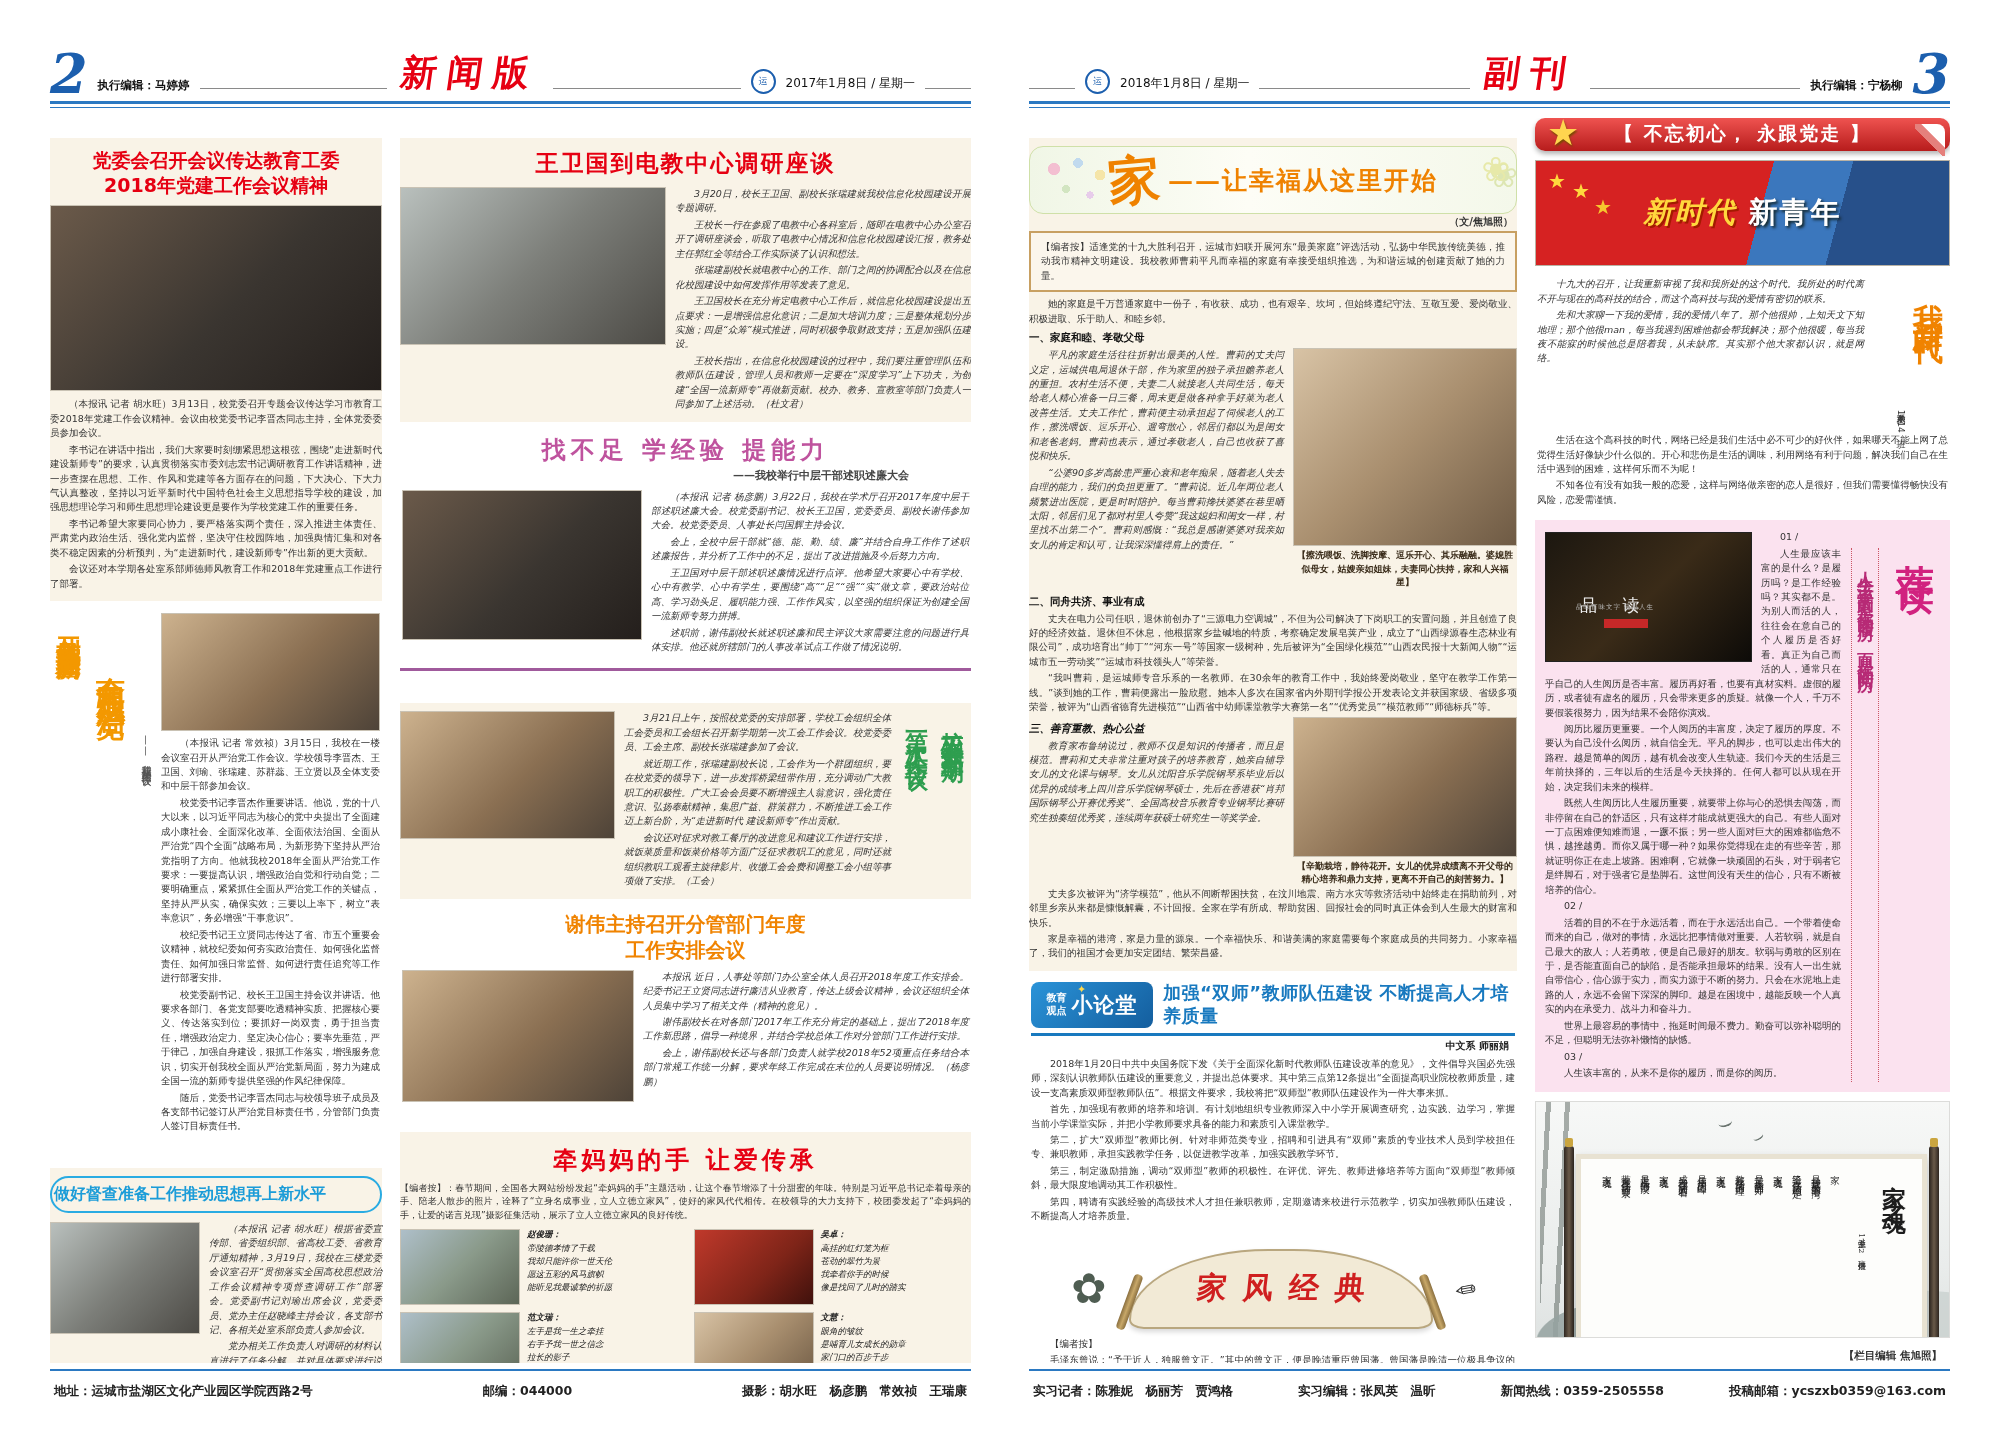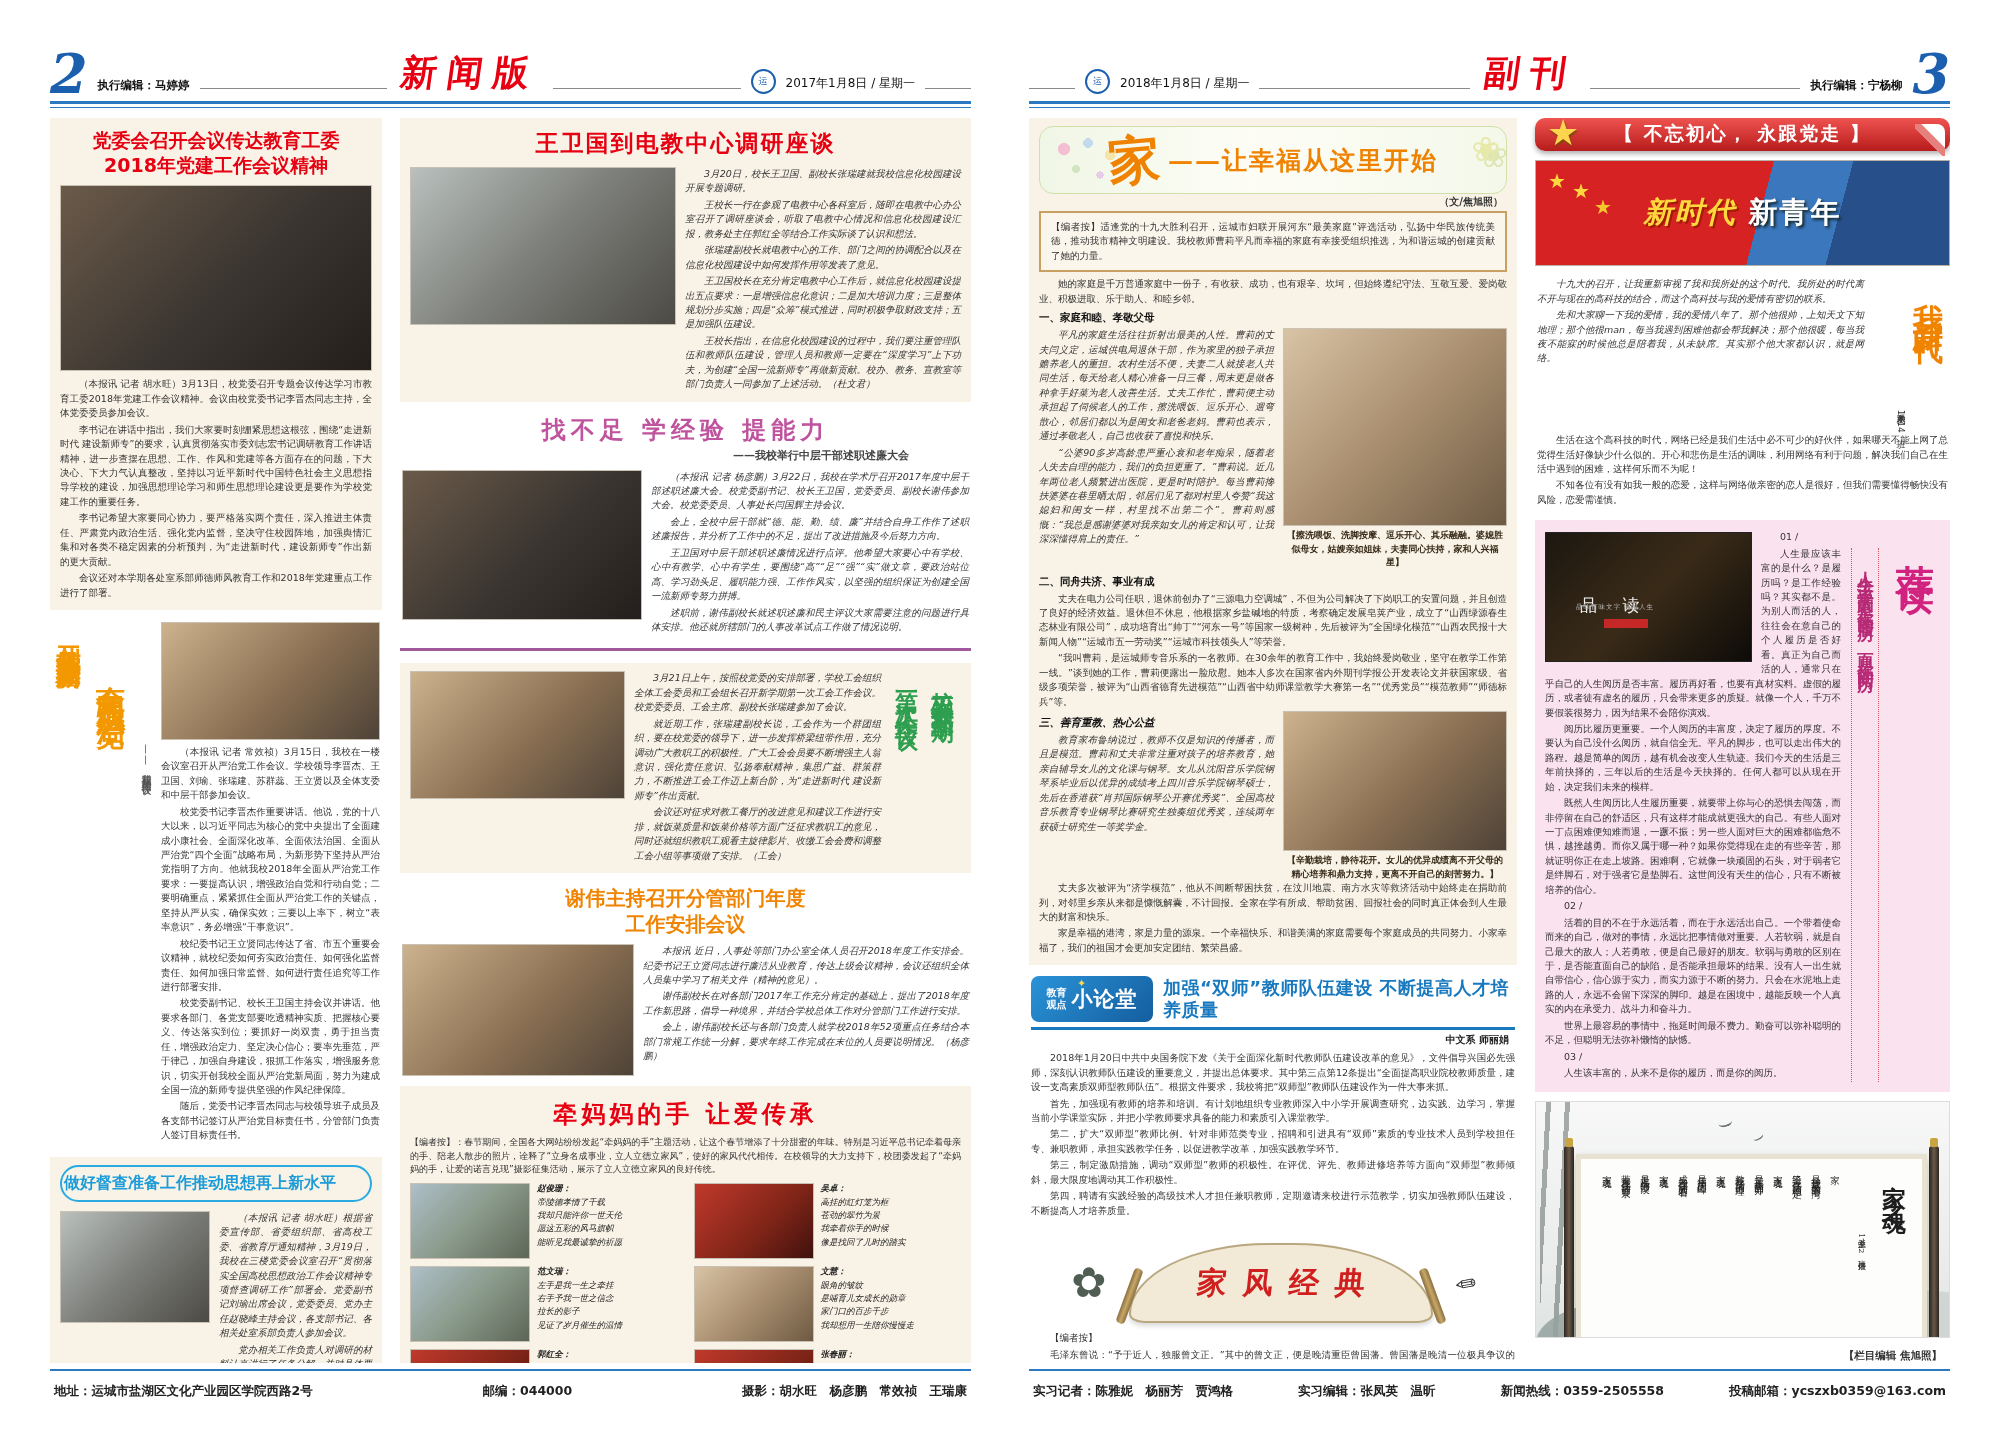--- a/index.html
+++ b/index.html
@@ -12,21 +12,21 @@
   .ed{font-size:11.5px;color:#111;padding-bottom:5px;white-space:nowrap;font-weight:bold;}
   .hline{flex:1;height:1px;background:#8a8a8a;margin-bottom:9px;}
   .hline.short{flex:0 0 46px;}
   .mast{font:bold 36px "DejaVu Serif",serif;color:#e60012;letter-spacing:10px;transform:skewX(-8deg);white-space:nowrap;padding:0 4px;}
   .logo{width:21px;height:21px;border:2px solid #1c5fae;border-radius:50%;color:#1c5fae;font-size:9px;display:flex;align-items:center;justify-content:center;margin-bottom:4px;flex:none;background:#fff;}
   .hdate{font-size:12px;color:#111;padding-bottom:6px;white-space:nowrap;}
   .blue-rule{border-top:3px solid #2b79c2;border-bottom:1px solid #2b79c2;height:3px;margin:3px 0 10px;}
   .cols{flex:1;display:flex;gap:18px;overflow:hidden;}
   .colA{flex:none;width:332px;display:flex;flex-direction:column;gap:10px;}
   .colB{flex:1;min-width:0;display:flex;flex-direction:column;gap:8px;}
-  .cream{background:#f9f3e7;padding:8px 10px;}
+  .cream{background:#f9f3e7;padding:8px 0;margin-top:20px;}
   .white{padding:2px 2px;}
   .bt{font-size:9.5px;line-height:1.52;color:#333;text-align:justify;}
   .p{text-indent:2em;margin:0 0 2px;}
   .ph{width:100%;border:1px solid #c9c2b4;box-sizing:border-box;}
   .g1{background:linear-gradient(135deg,#6b5a4a,#3a3530 55%,#241f1c);}
   .g2{background:linear-gradient(135deg,#cdb28e,#8a6f52 55%,#4e4338);}
   .g3{background:linear-gradient(135deg,#b9c0bd,#7d7f7a 50%,#4c4a45);}
   .g4{background:linear-gradient(135deg,#aebfc9,#8a9a8a 50%,#5d6657);}
   .g5{background:linear-gradient(135deg,#d8c3a5,#a98f6f 50%,#6e5a44);}
   .g6{background:linear-gradient(135deg,#c0392b,#7e2418 60%,#40110c);}

